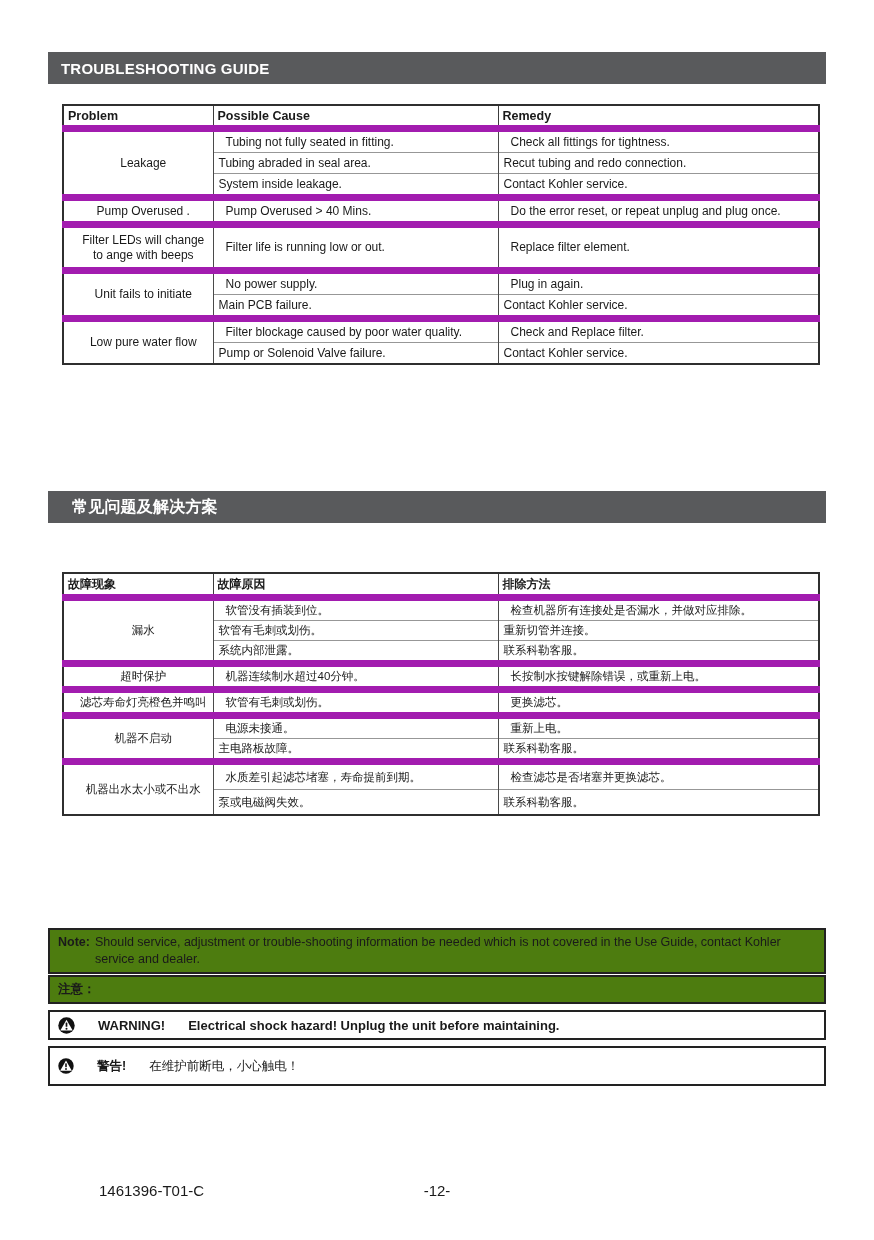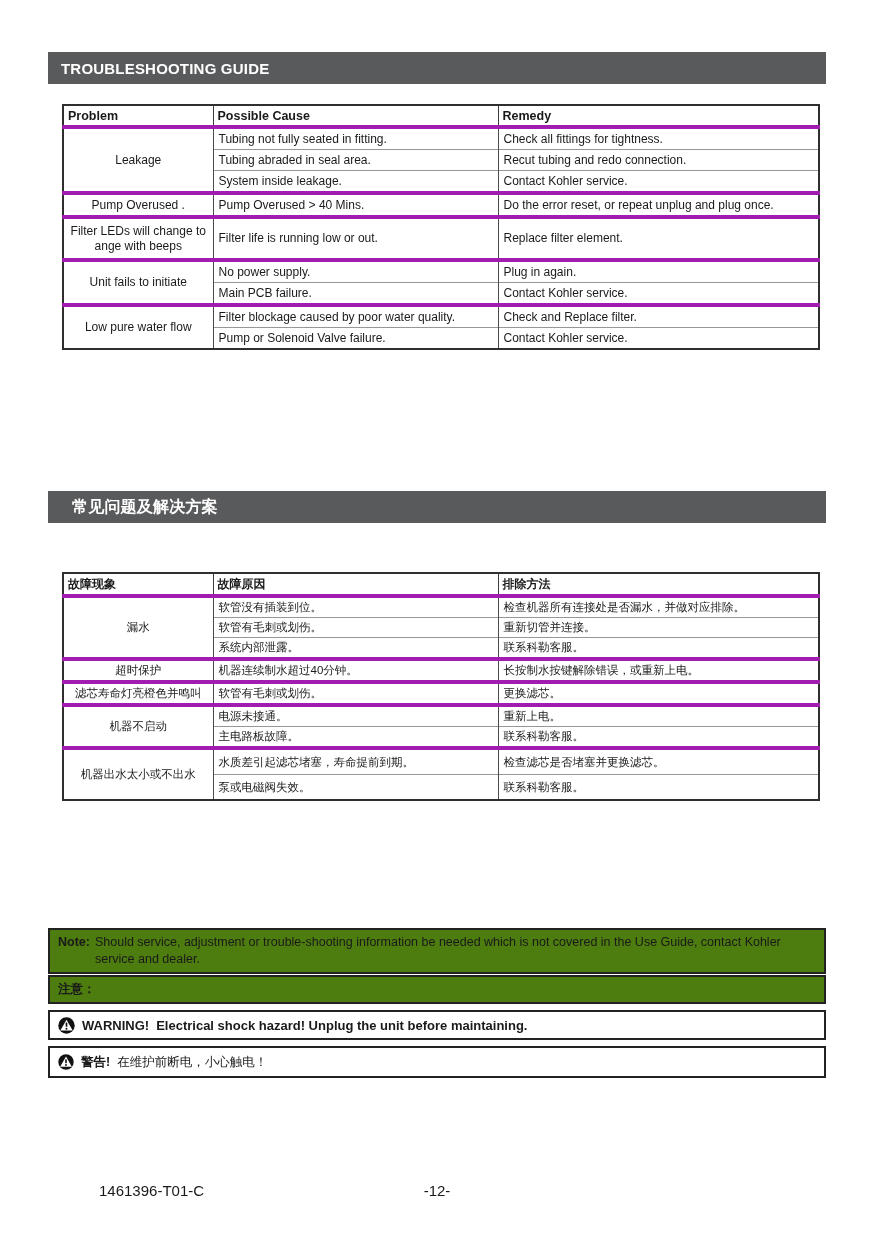--- a/index.html
+++ b/index.html
@@ -46,21 +46,21 @@
     border-left:1px solid #4a4a4a;
     border-right:1px solid #4a4a4a;
     border-top:1px solid #979797;
     padding:1px 5px;
     height:18px;
     line-height:1.25;
     vertical-align:middle;
     overflow:hidden;
   }
   #table-zh td{height:17px;font-size:11.5px;}
-  table.ts tr.group-start td{border-top:4px solid #a21caf;}
+  table.ts tr.group-start td{border-top:7px solid #a21caf;padding-left:12px;}
   table.ts td.problem{text-align:center;padding:1px 2px;}
   #table-en tr.tall td{height:37px;}
   #table-zh tr.tall2 td{height:22px;}
 
   .note-box{
     position:absolute;left:48px;width:778px;
     border:2px solid #222222;
     box-sizing:border-box;
     display:flex;align-items:flex-start;
     padding:4px 8px;
@@ -68,25 +68,25 @@
     background:#4d7c0f;
   }
   .note-box .lbl{font-weight:bold;flex:none;margin-right:5px;white-space:nowrap;}
   #note-en{top:928px;min-height:40px;}
   #note-zh{top:975px;min-height:28px;align-items:center;}
   .warn-box{
     position:absolute;left:48px;width:778px;
     border:2px solid #222222;
     box-sizing:border-box;
     display:flex;align-items:center;
-    padding:3px 8px;gap:7px;
+    padding:3px 8px;gap:23px;
     font-size:13px;background:#ffffff;
   }
   #warn-en{top:1010px;height:30px;font-weight:bold;}
-  #warn-zh{top:1046px;height:32px;font-size:12.5px;}
+  #warn-zh{top:1046px;height:40px;font-size:12.5px;}
   .warn-box .lbl{font-weight:bold;white-space:nowrap;}
   .warn-icon{flex:none;display:flex;align-items:center;}
 
   #footer-left{position:absolute;left:55px;top:1182px;font-size:15px;margin-left:44px;}
   #footer-center{position:absolute;left:0;top:1182px;width:874px;text-align:center;font-size:15px;}
 </style>
 </head>
 <body>
 
 <div id="page">

